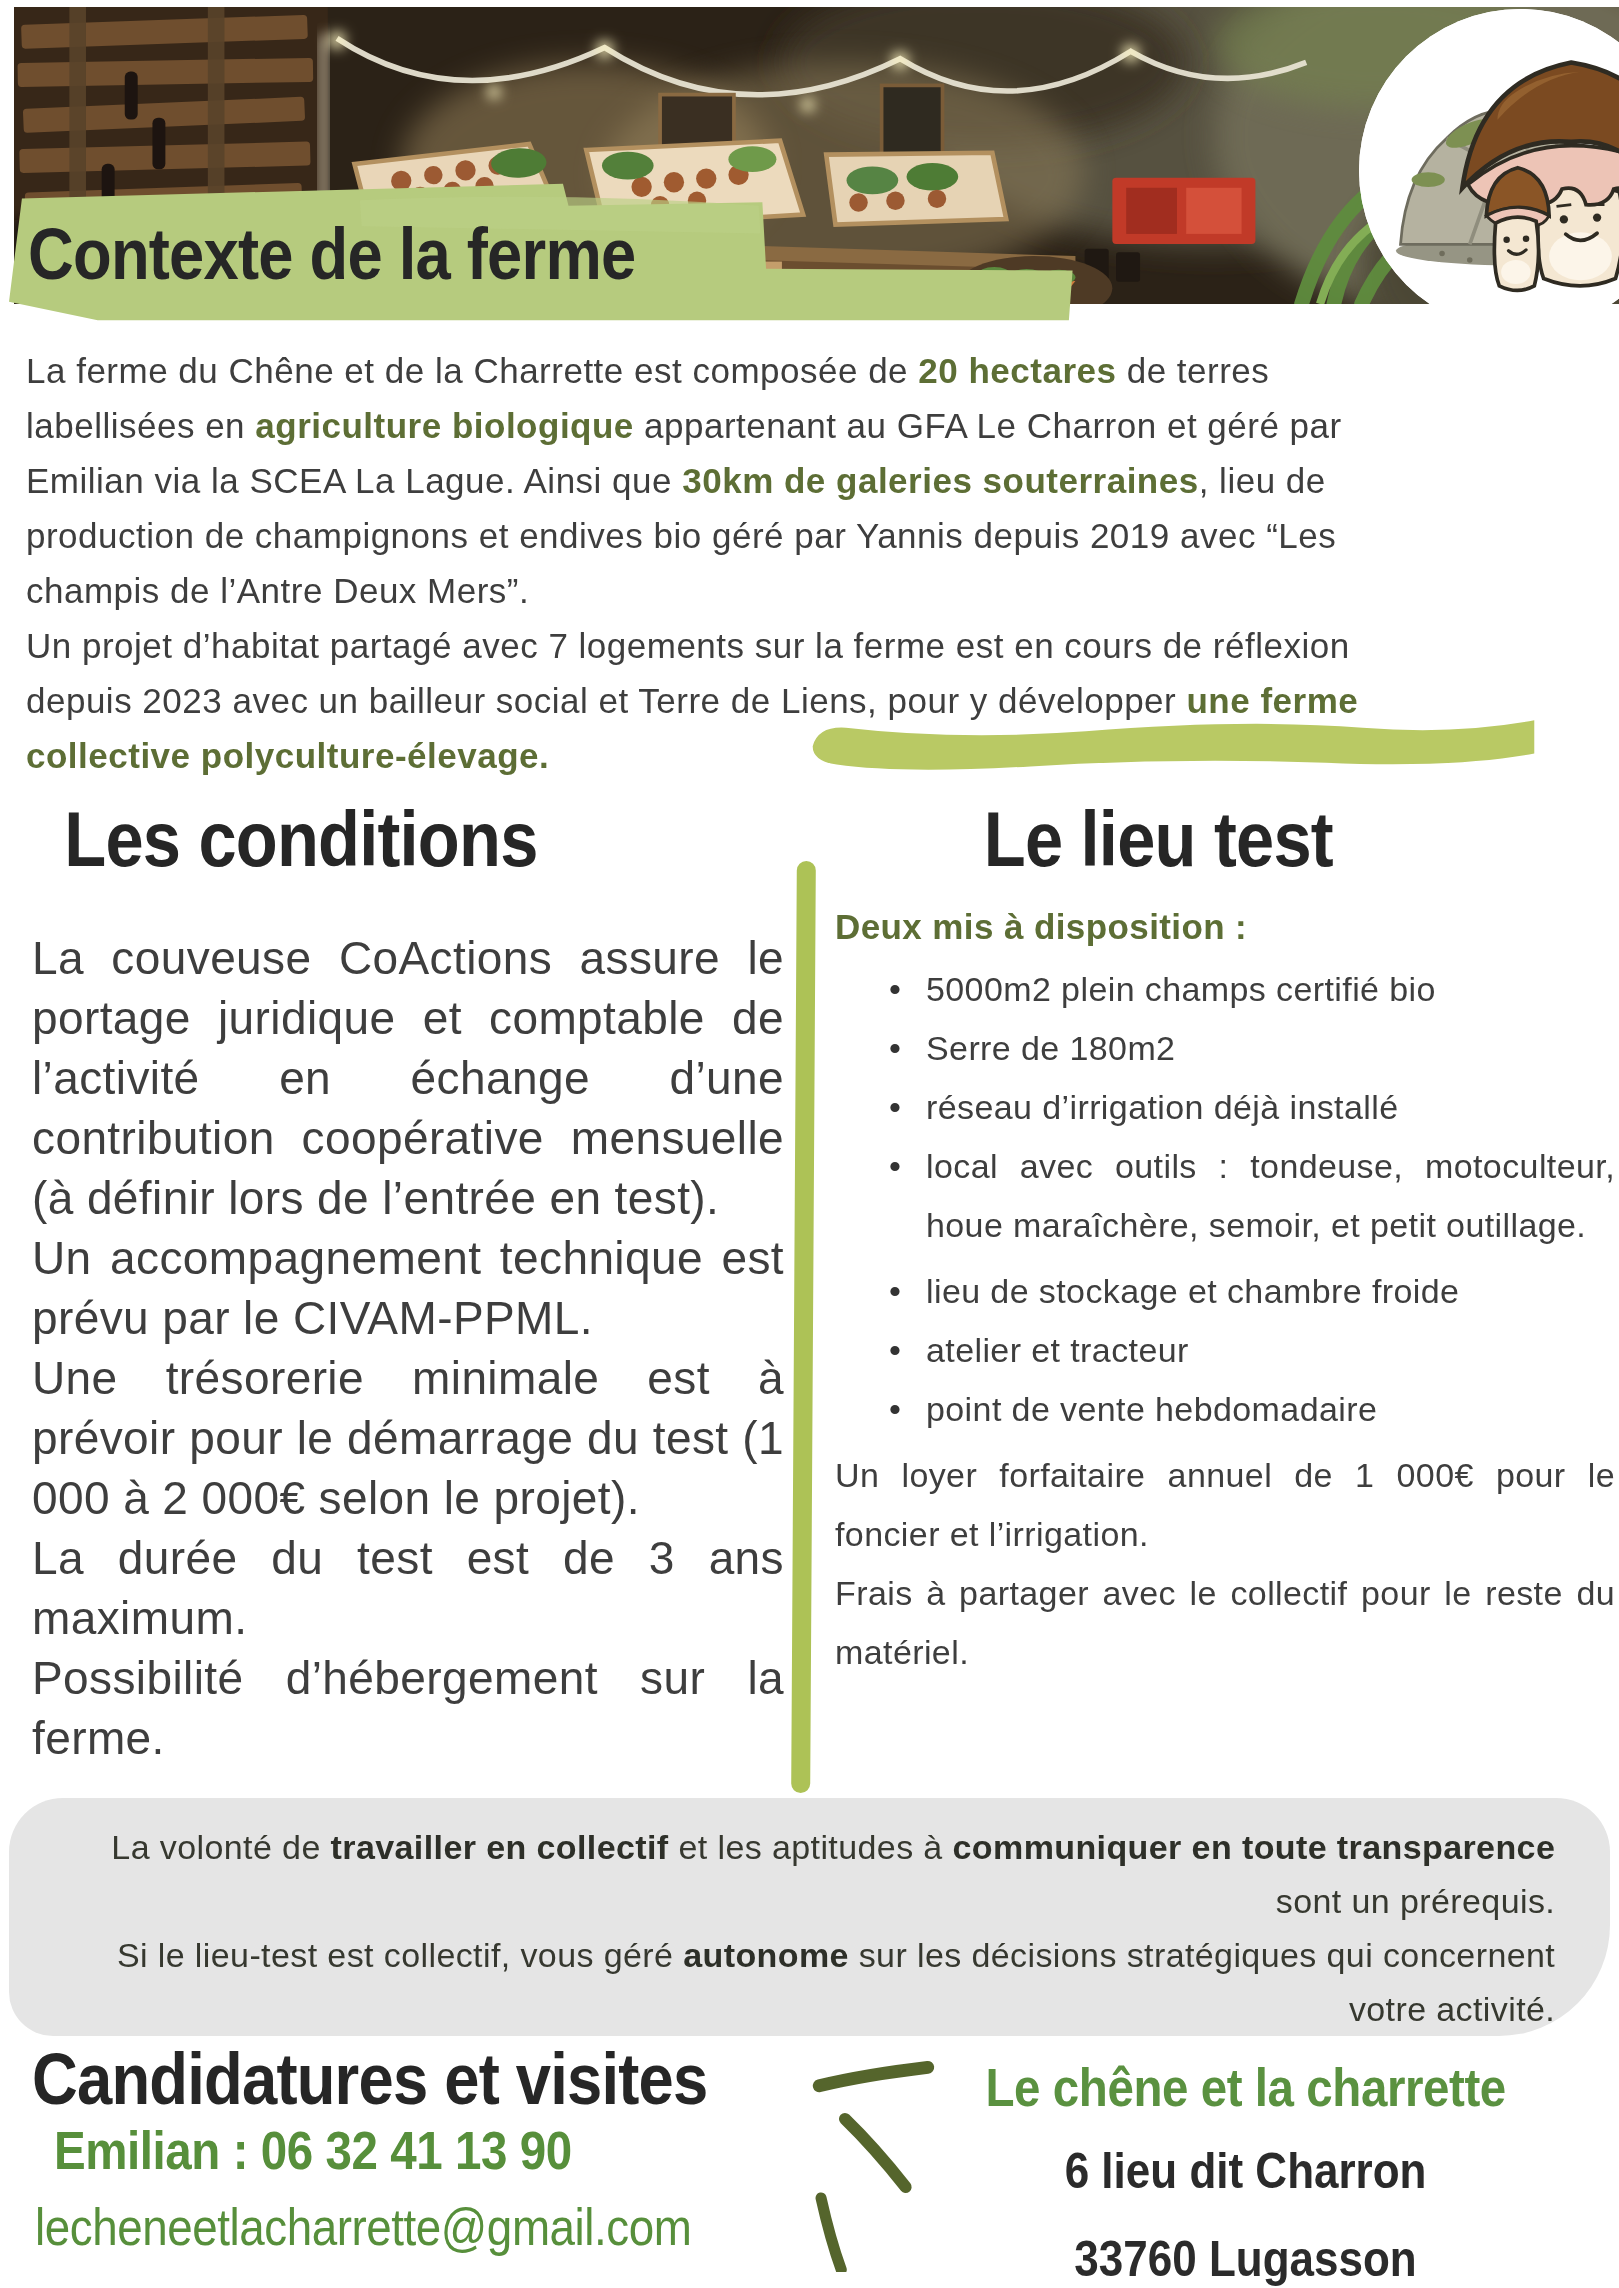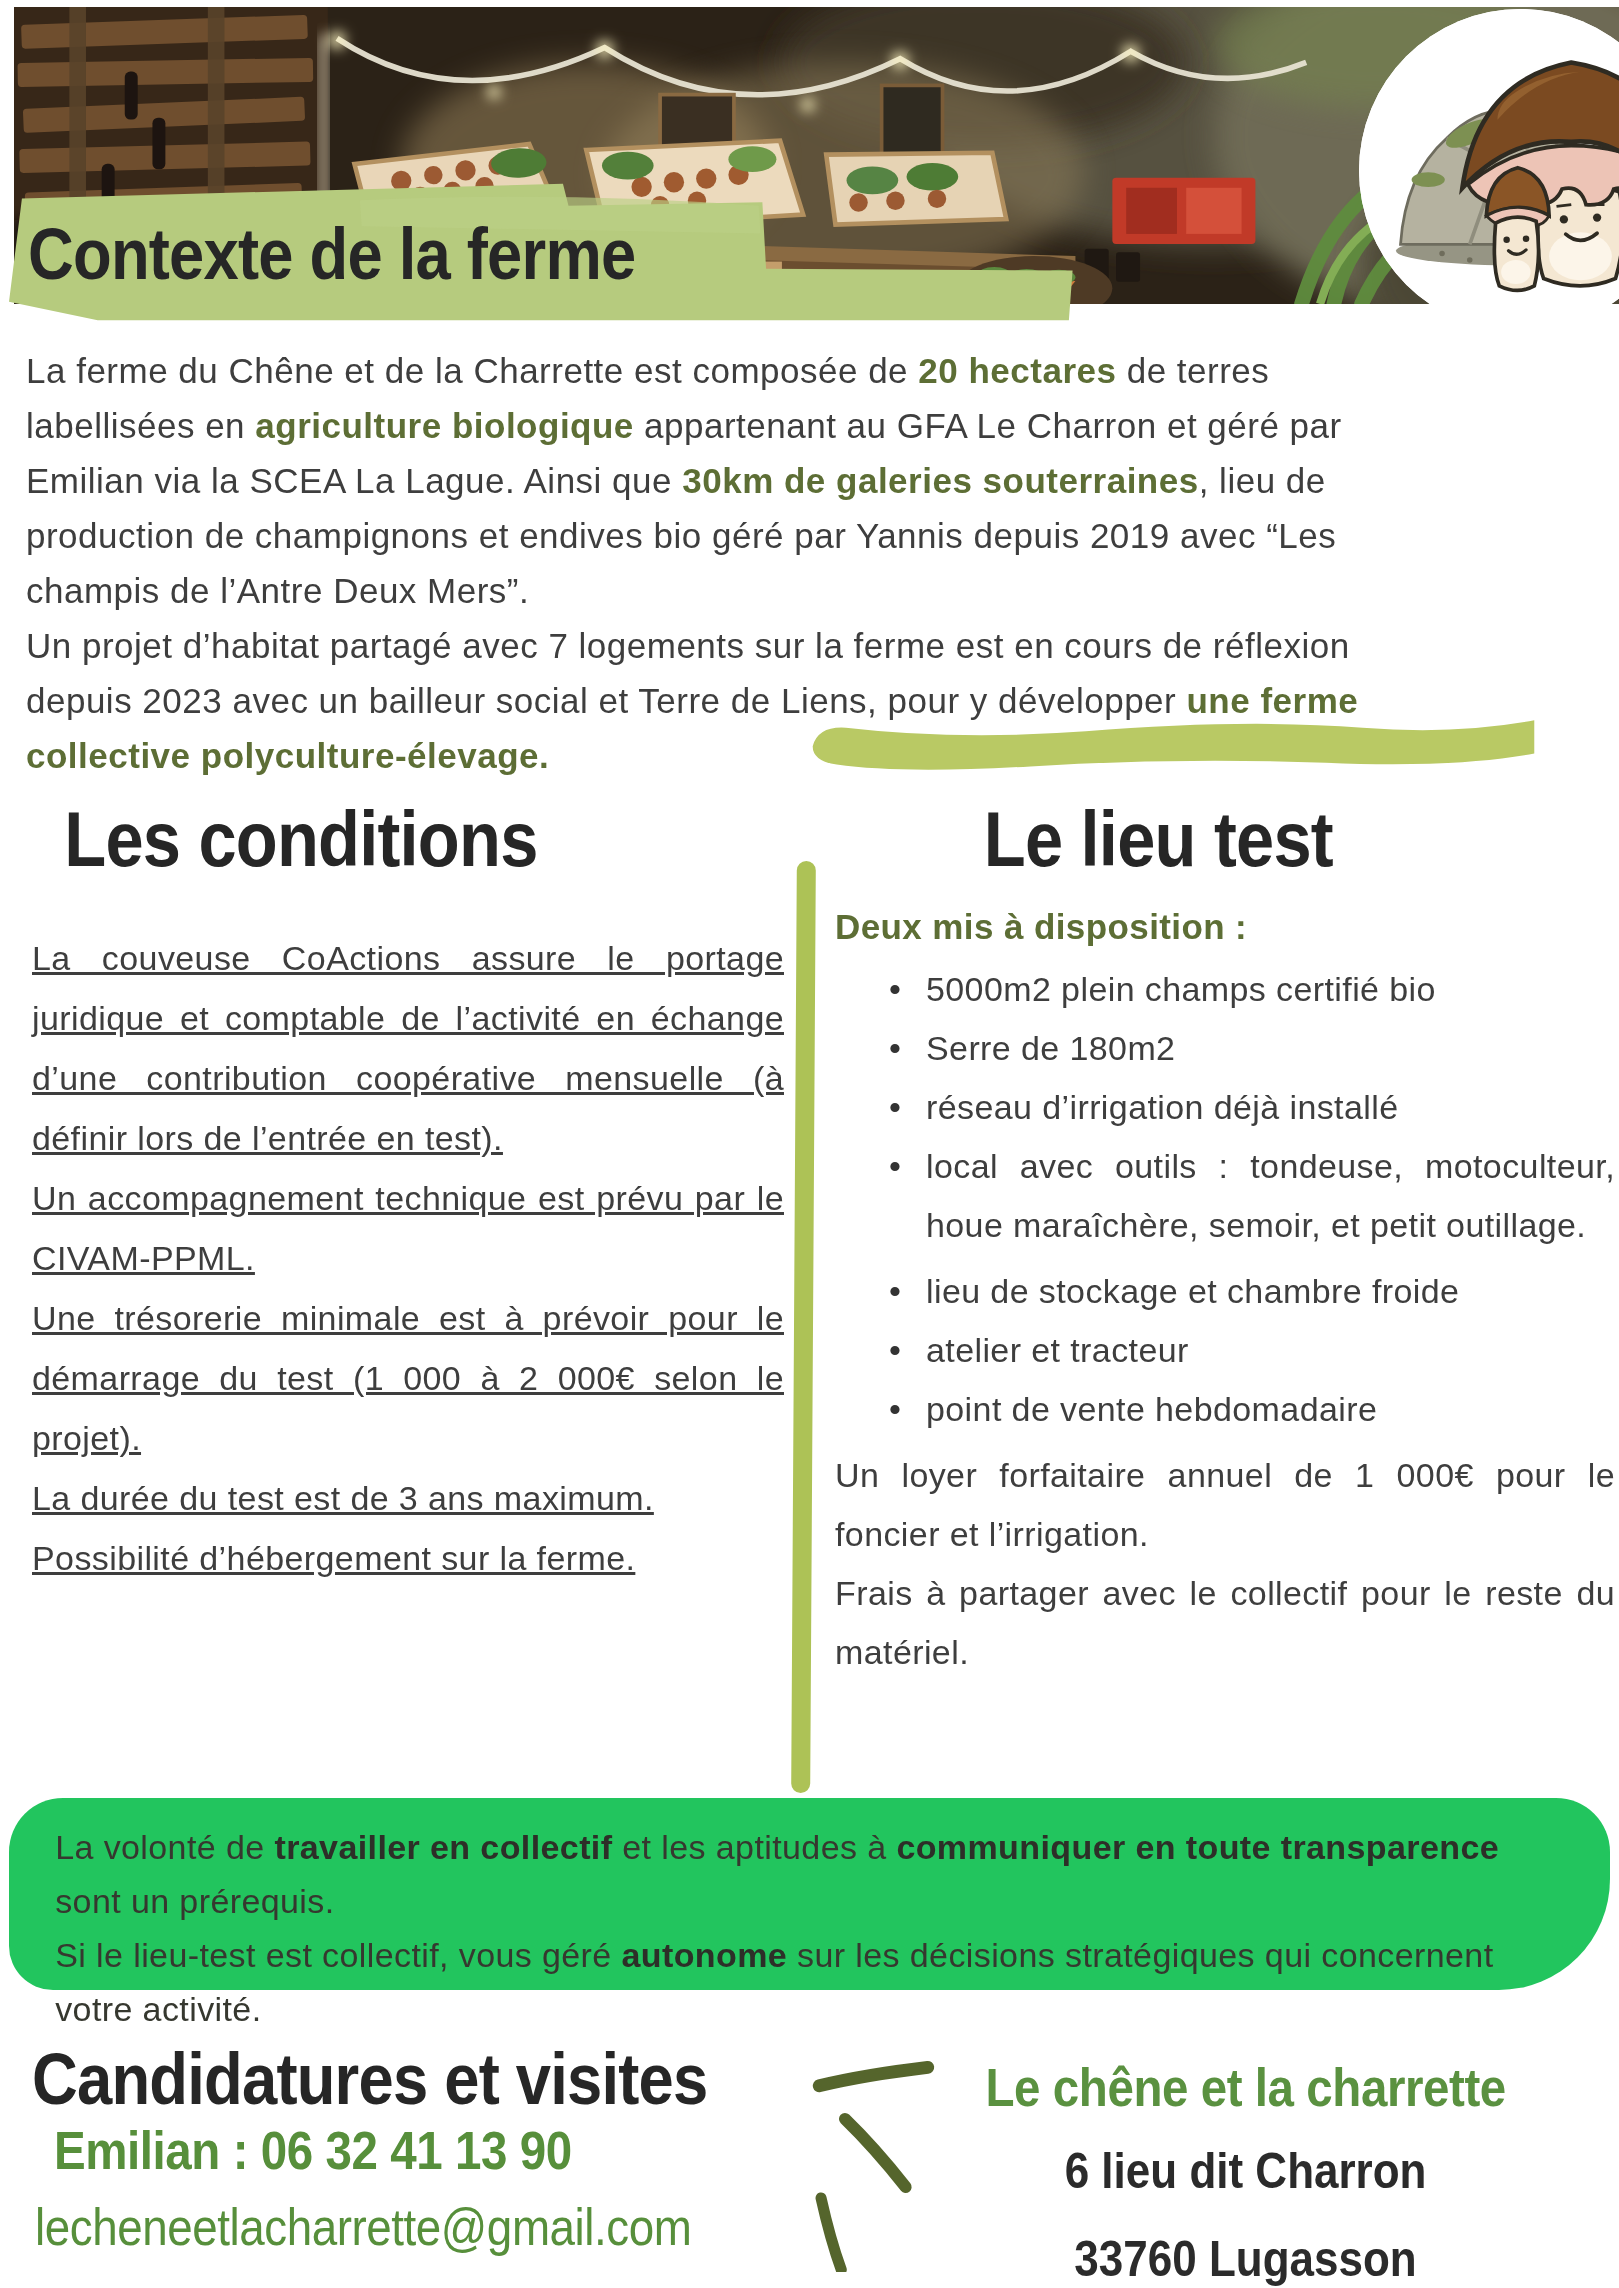--- a/index.html
+++ b/index.html
@@ -26,40 +26,40 @@
   .intro{position:absolute;left:26px;top:343px;width:1384px;font-size:35px;line-height:55px;
          letter-spacing:0.5px;color:#3e3e3e;}
   .intro p{margin:0;}
   .ob{color:#5d6e35;font-weight:700;}
   
   .h-left{position:absolute;left:32px;top:794px;width:752px;text-align:left;
           font-size:78px;font-weight:700;color:#262626;letter-spacing:-0.9px;}
   .h-right{position:absolute;left:835px;top:794px;width:646px;text-align:center;
           font-size:78px;font-weight:700;color:#262626;letter-spacing:-0.9px;}
   
-  .col-left{position:absolute;left:32px;top:928px;width:752px;font-size:34px;line-height:60px;
-            letter-spacing:0.4px;text-decoration:underline;}
+  .col-left{position:absolute;left:32px;top:928px;width:752px;font-size:46px;line-height:60px;
+            letter-spacing:0.4px;}
   .col-left p{margin:0;text-align:justify;}
   .col-right{position:absolute;left:835px;top:900px;width:780px;font-size:34px;line-height:59px;
             letter-spacing:0.4px;}
   .subhead{font-size:35px;font-weight:700;color:#5d6e35;margin:0 0 5.5px 0;line-height:54px;}
   .subhead .dark{color:#3e3e3e;font-weight:400;}
   ul.blist{list-style:none;margin:0 0 7.4px 0;padding:0 0 0 54px;}
   ul.blist li{display:flex;align-items:flex-start;}
   ul.blist .bt{width:37px;flex:0 0 37px;color:#333;}
   ul.blist .btext{flex:1;text-align:justify;}
   .col-right p.cr{margin:0;text-align:justify;}
   
   .vbar{position:absolute;left:794px;top:861px;width:19.4px;height:932px;background:#adc256;
         border-radius:11px;transform:rotate(.35deg);}
   .swoosh{position:absolute;left:809px;top:700px;width:729px;height:81px;}
   .fstrokes{position:absolute;left:810px;top:2060px;width:138px;height:212px;}
   
-  .reqbox{position:absolute;left:9.2px;top:1798px;width:1601px;height:192px;background:#22c55e;
-          border-radius:54px 54px 111px 44px;}
+  .reqbox{position:absolute;left:9.2px;top:1798px;width:1601px;height:238px;background:#e5e5e5;
+          border-radius:54px 54px 111px 44px;text-align:right;}
   .reqbox-inner{padding:22px 55px 0 46px;font-size:34px;line-height:54px;letter-spacing:0.4px;color:#36382f;}
   .reqbox-inner p{margin:0;}
   .bb{font-weight:700;color:#2d2f28;}
   
   .f-head{position:absolute;left:32px;top:2038px;font-size:72px;font-weight:700;color:#262626;
           letter-spacing:-0.9px;white-space:nowrap;}
   .f-phone{position:absolute;left:54px;top:2119px;font-size:54px;font-weight:700;color:#578f3b;
            letter-spacing:-0.5px;white-space:nowrap;}
   .f-email{position:absolute;left:35px;top:2197px;font-size:52px;font-weight:400;color:#578f3b;
            letter-spacing:-0.5px;white-space:nowrap;}

